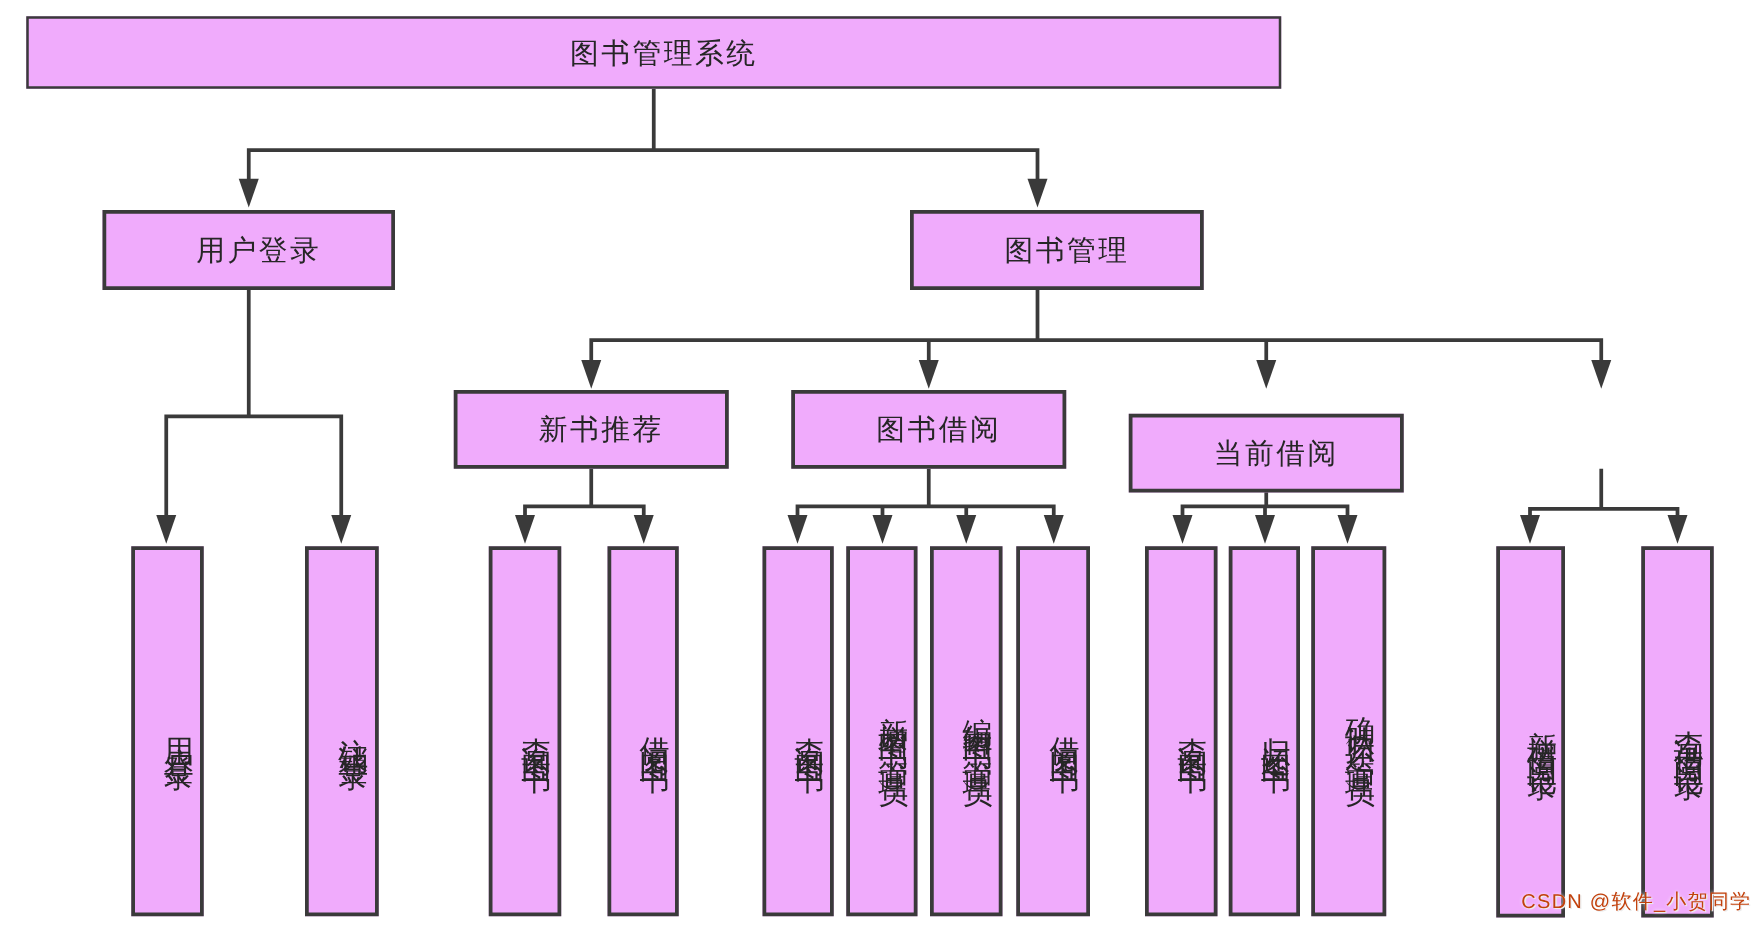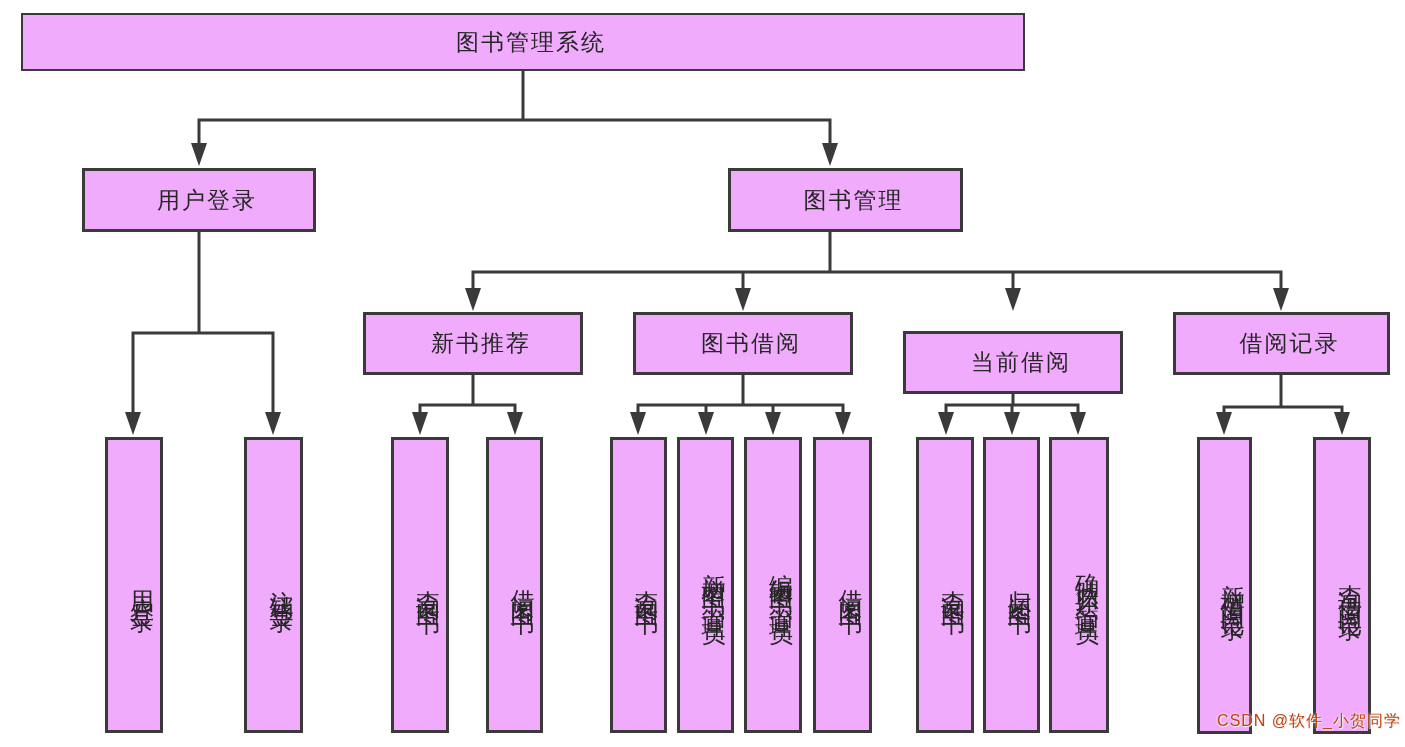--- a/index.html
+++ b/index.html
@@ -127,23 +127,20 @@
 
   <div class="node" style="left:363px; top:312px; width:220px; height:63px;text-align:right;">
     <span class="h-label">新书推荐</span>
   </div>
   <div class="node" style="left:633px; top:312px; width:220px; height:63px;justify-content:center;">
     <span class="h-label">图书借阅</span>
   </div>
   <div class="node" style="left:903px; top:312px; width:220px; height:63px;margin-top:19px;">
     <span class="h-label">当前借阅</span>
   </div>
-  <div class="node" style="left:1173px; top:312px; width:217px; height:63px;">
-    <span class="h-label">借阅记录</span>
-  </div>
 
   <div class="node" style="left:105px; top:437px; width:58px; height:296px;">
     <span class="v-label">用户登录</span>
   </div>
   <div class="node" style="left:244px; top:437px; width:59px; height:296px;">
     <span class="v-label">注销登录</span>
   </div>
 
   <div class="node" style="left:391px; top:437px; width:58px; height:296px;">
     <span class="v-label">查询图书</span>

